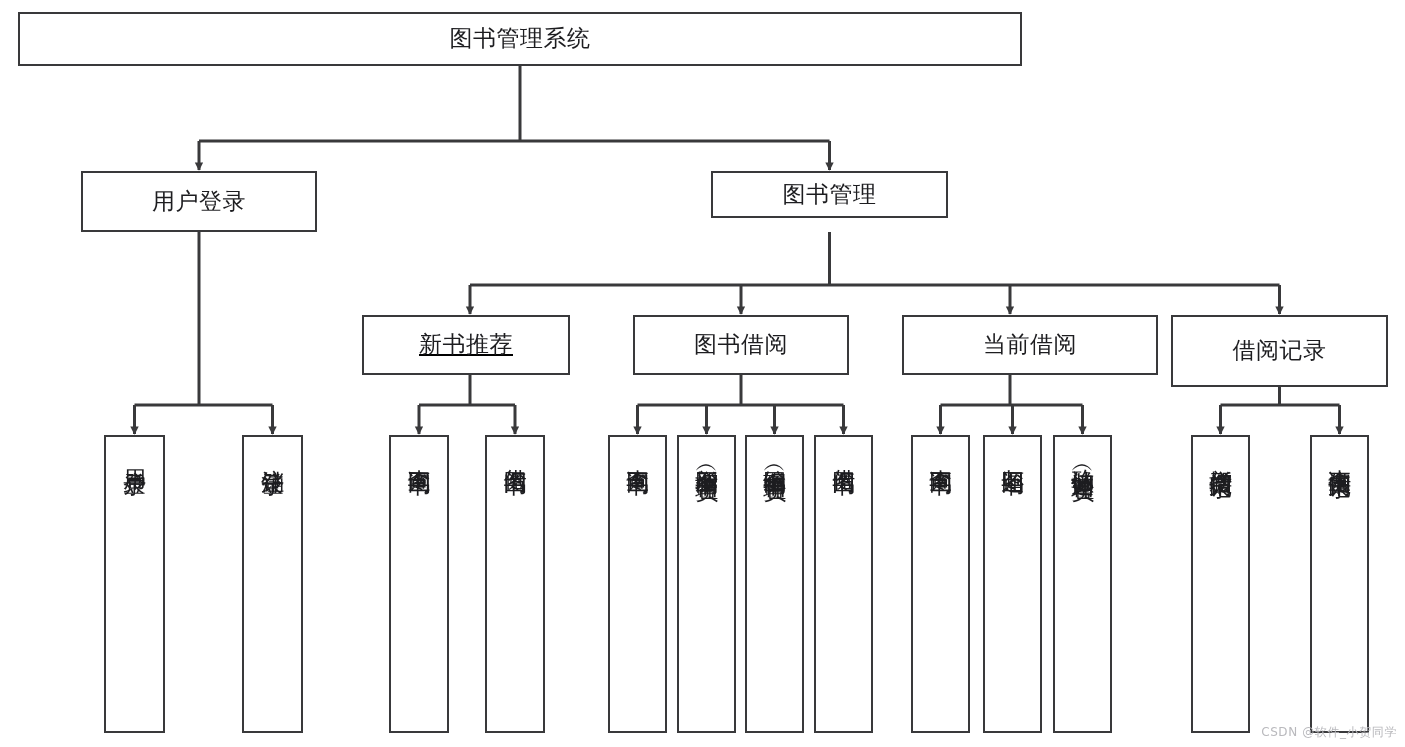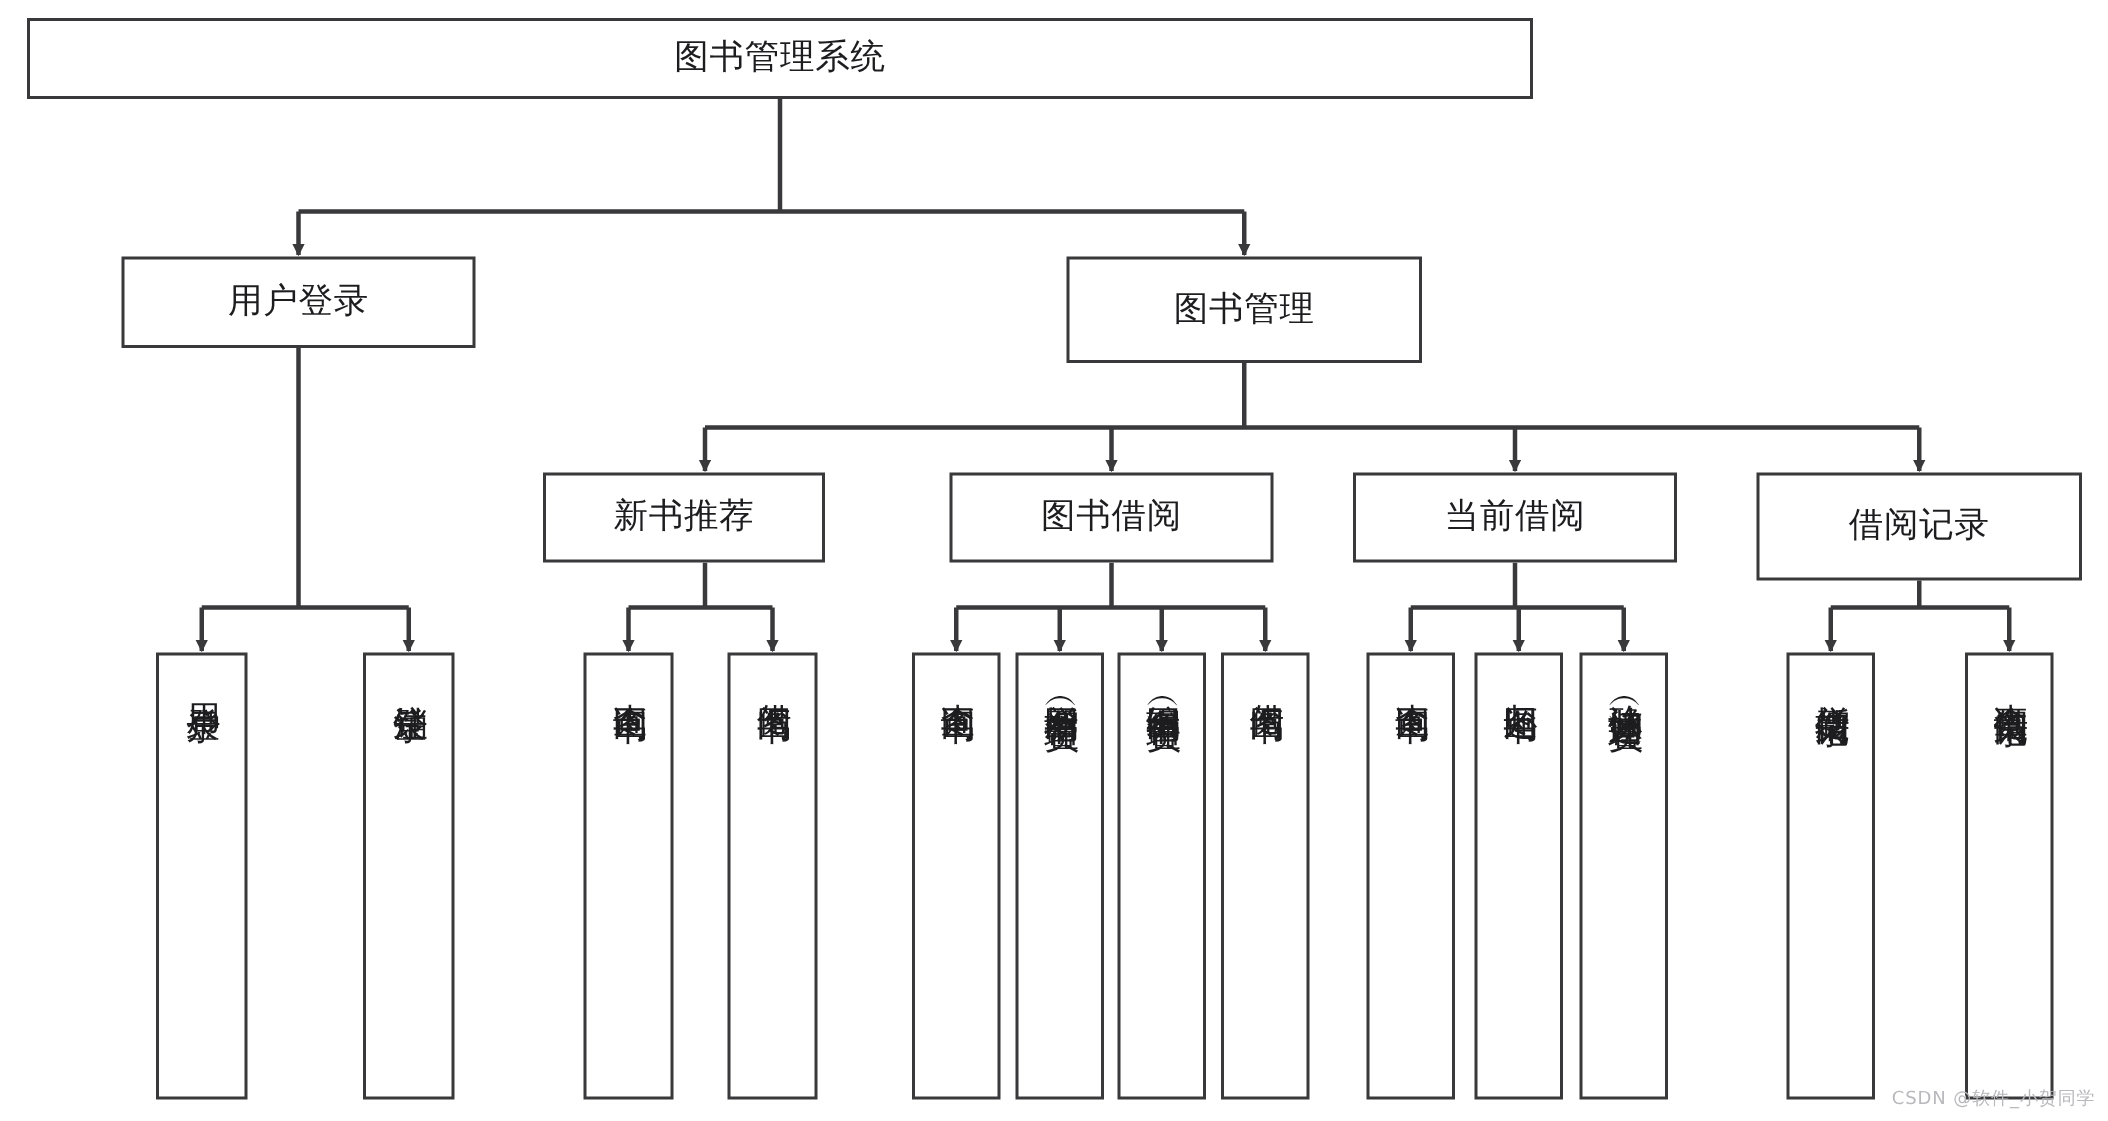--- a/index.html
+++ b/index.html
@@ -116,30 +116,30 @@
       </g>
   </svg>
 
   <div id="nodes-layer">
       <div class="node" style="left: 18px; top: 12px; width: 1004px; height: 54px;">
         <span class="node-label">图书管理系统</span>
       </div>
       <div class="node" style="left: 81px; top: 171px; width: 236px; height: 61px;">
         <span class="node-label">用户登录</span>
       </div>
-      <div class="node" style="left: 711px; top: 171px; width: 237px; height: 71px;">
+      <div class="node" style="left: 711px; top: 171px; width: 237px; height: 47px;">
         <span class="node-label">图书管理</span>
       </div>
-      <div class="node" style="left: 362px; top: 315px; width: 188px; height: 60px;">
+      <div class="node" style="left: 362px; top: 315px; width: 208px; height: 60px; text-decoration: underline;">
         <span class="node-label">新书推荐</span>
       </div>
       <div class="node" style="left: 633px; top: 315px; width: 216px; height: 60px;">
         <span class="node-label">图书借阅</span>
       </div>
-      <div class="node" style="left: 902px; top: 315px; width: 216px; height: 60px;">
+      <div class="node" style="left: 902px; top: 315px; width: 256px; height: 60px;">
         <span class="node-label">当前借阅</span>
       </div>
       <div class="node" style="left: 1171px; top: 315px; width: 217px; height: 72px;">
         <span class="node-label">借阅记录</span>
       </div>
       <div class="node vertical" style="left: 104px; top: 435px; width: 61px; height: 298px;">
         <span class="node-label">用户登录</span>
       </div>
       <div class="node vertical" style="left: 242px; top: 435px; width: 61px; height: 298px;">
         <span class="node-label">注销登录</span>

